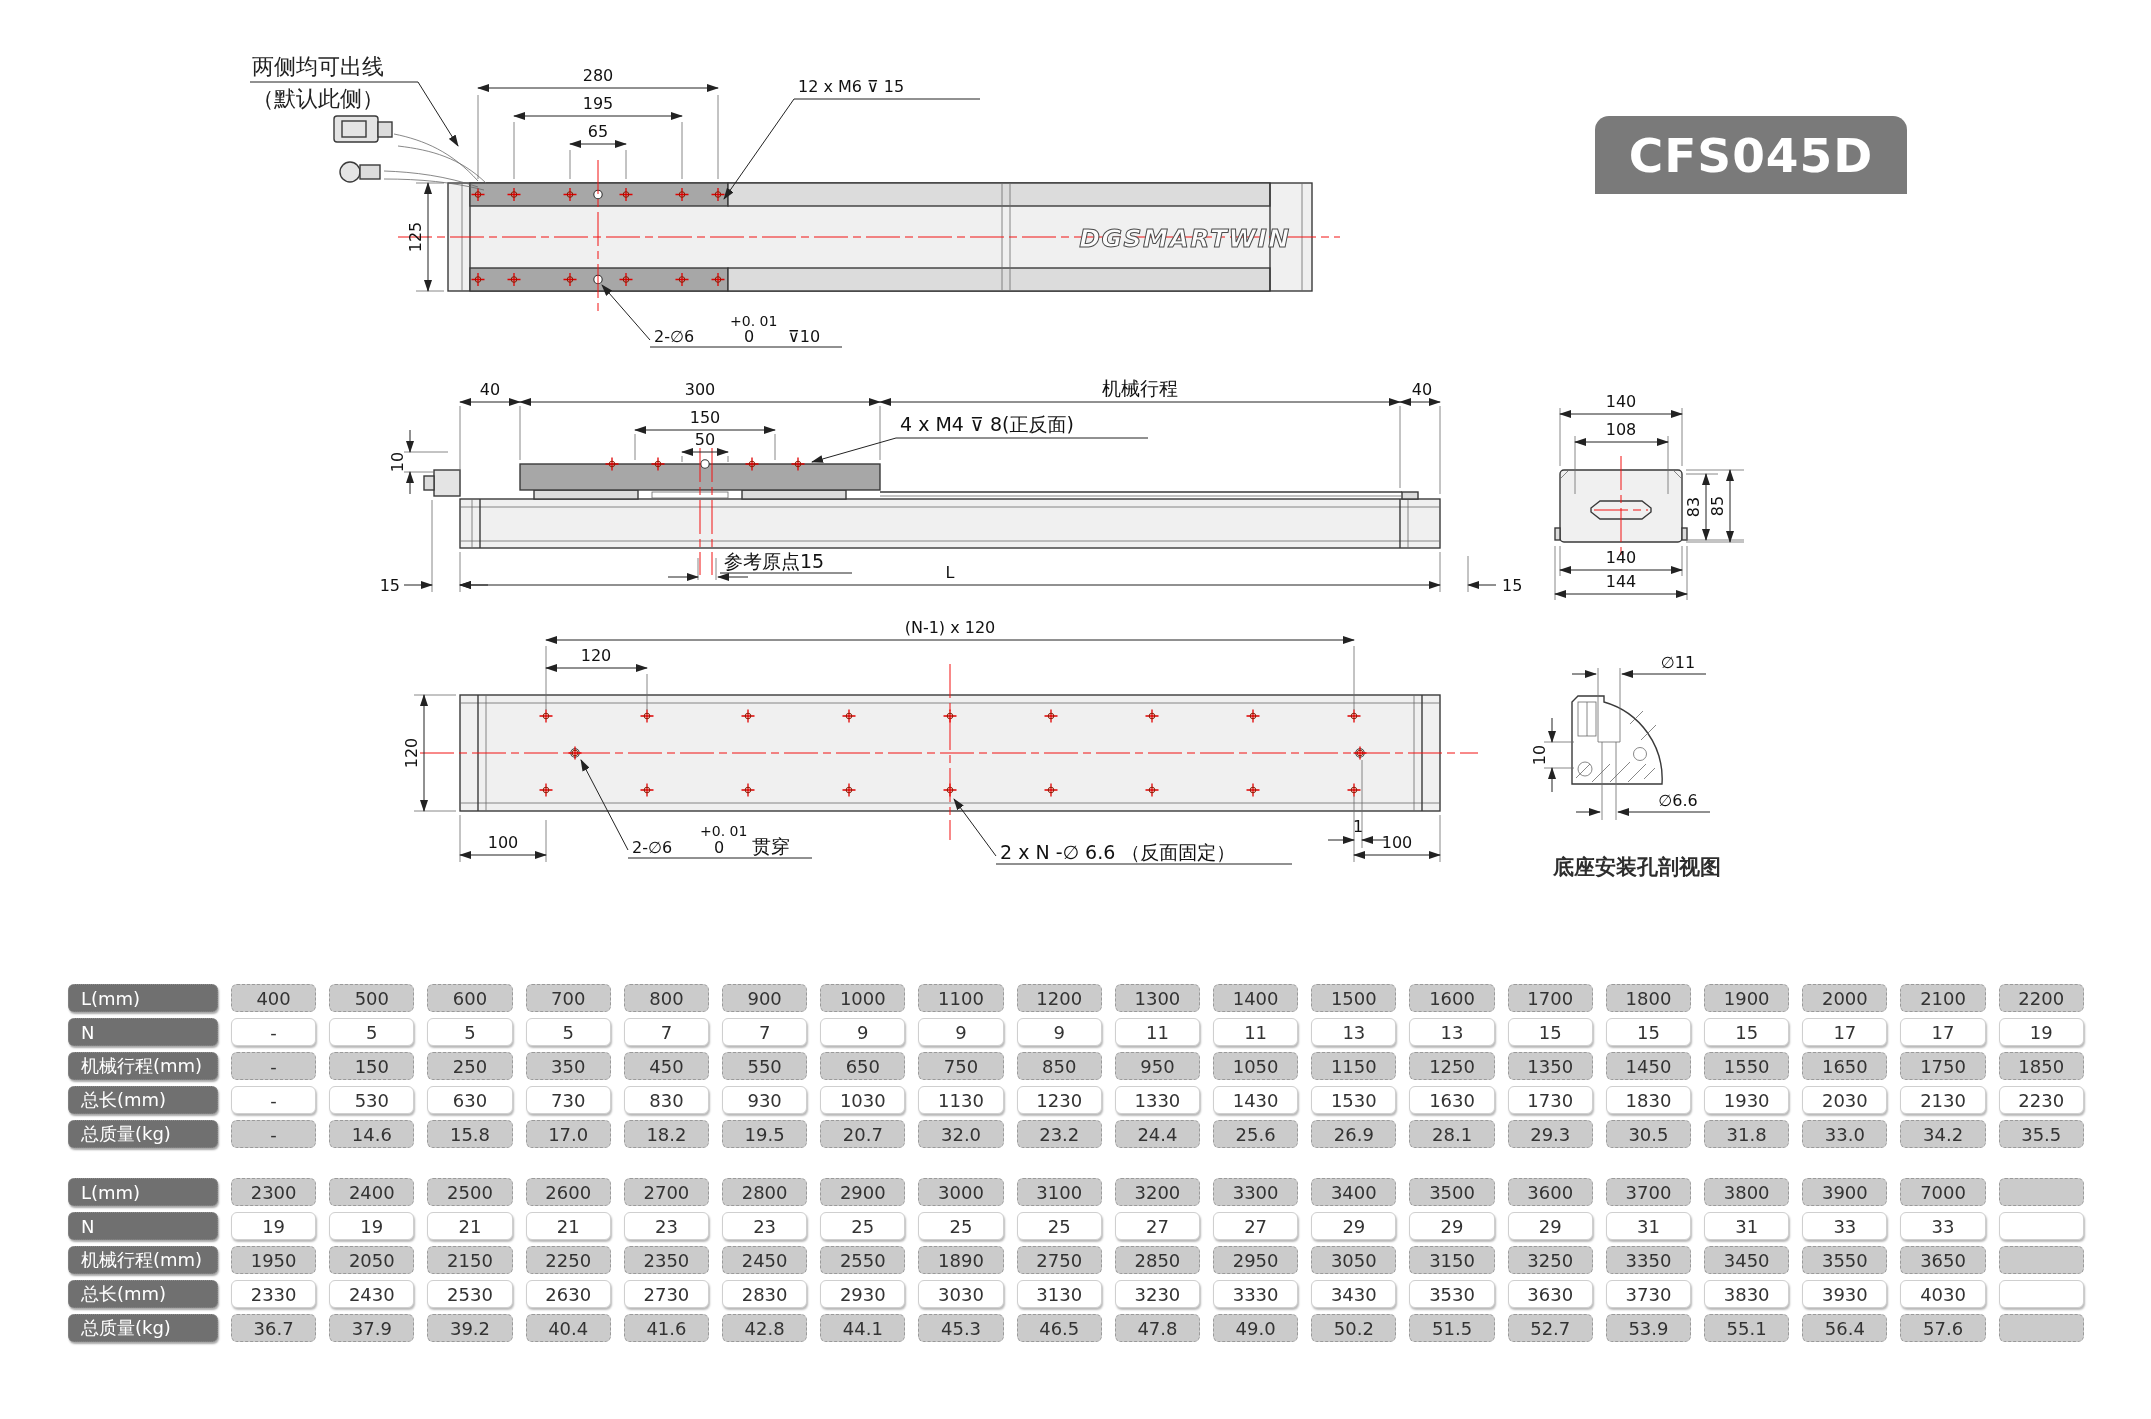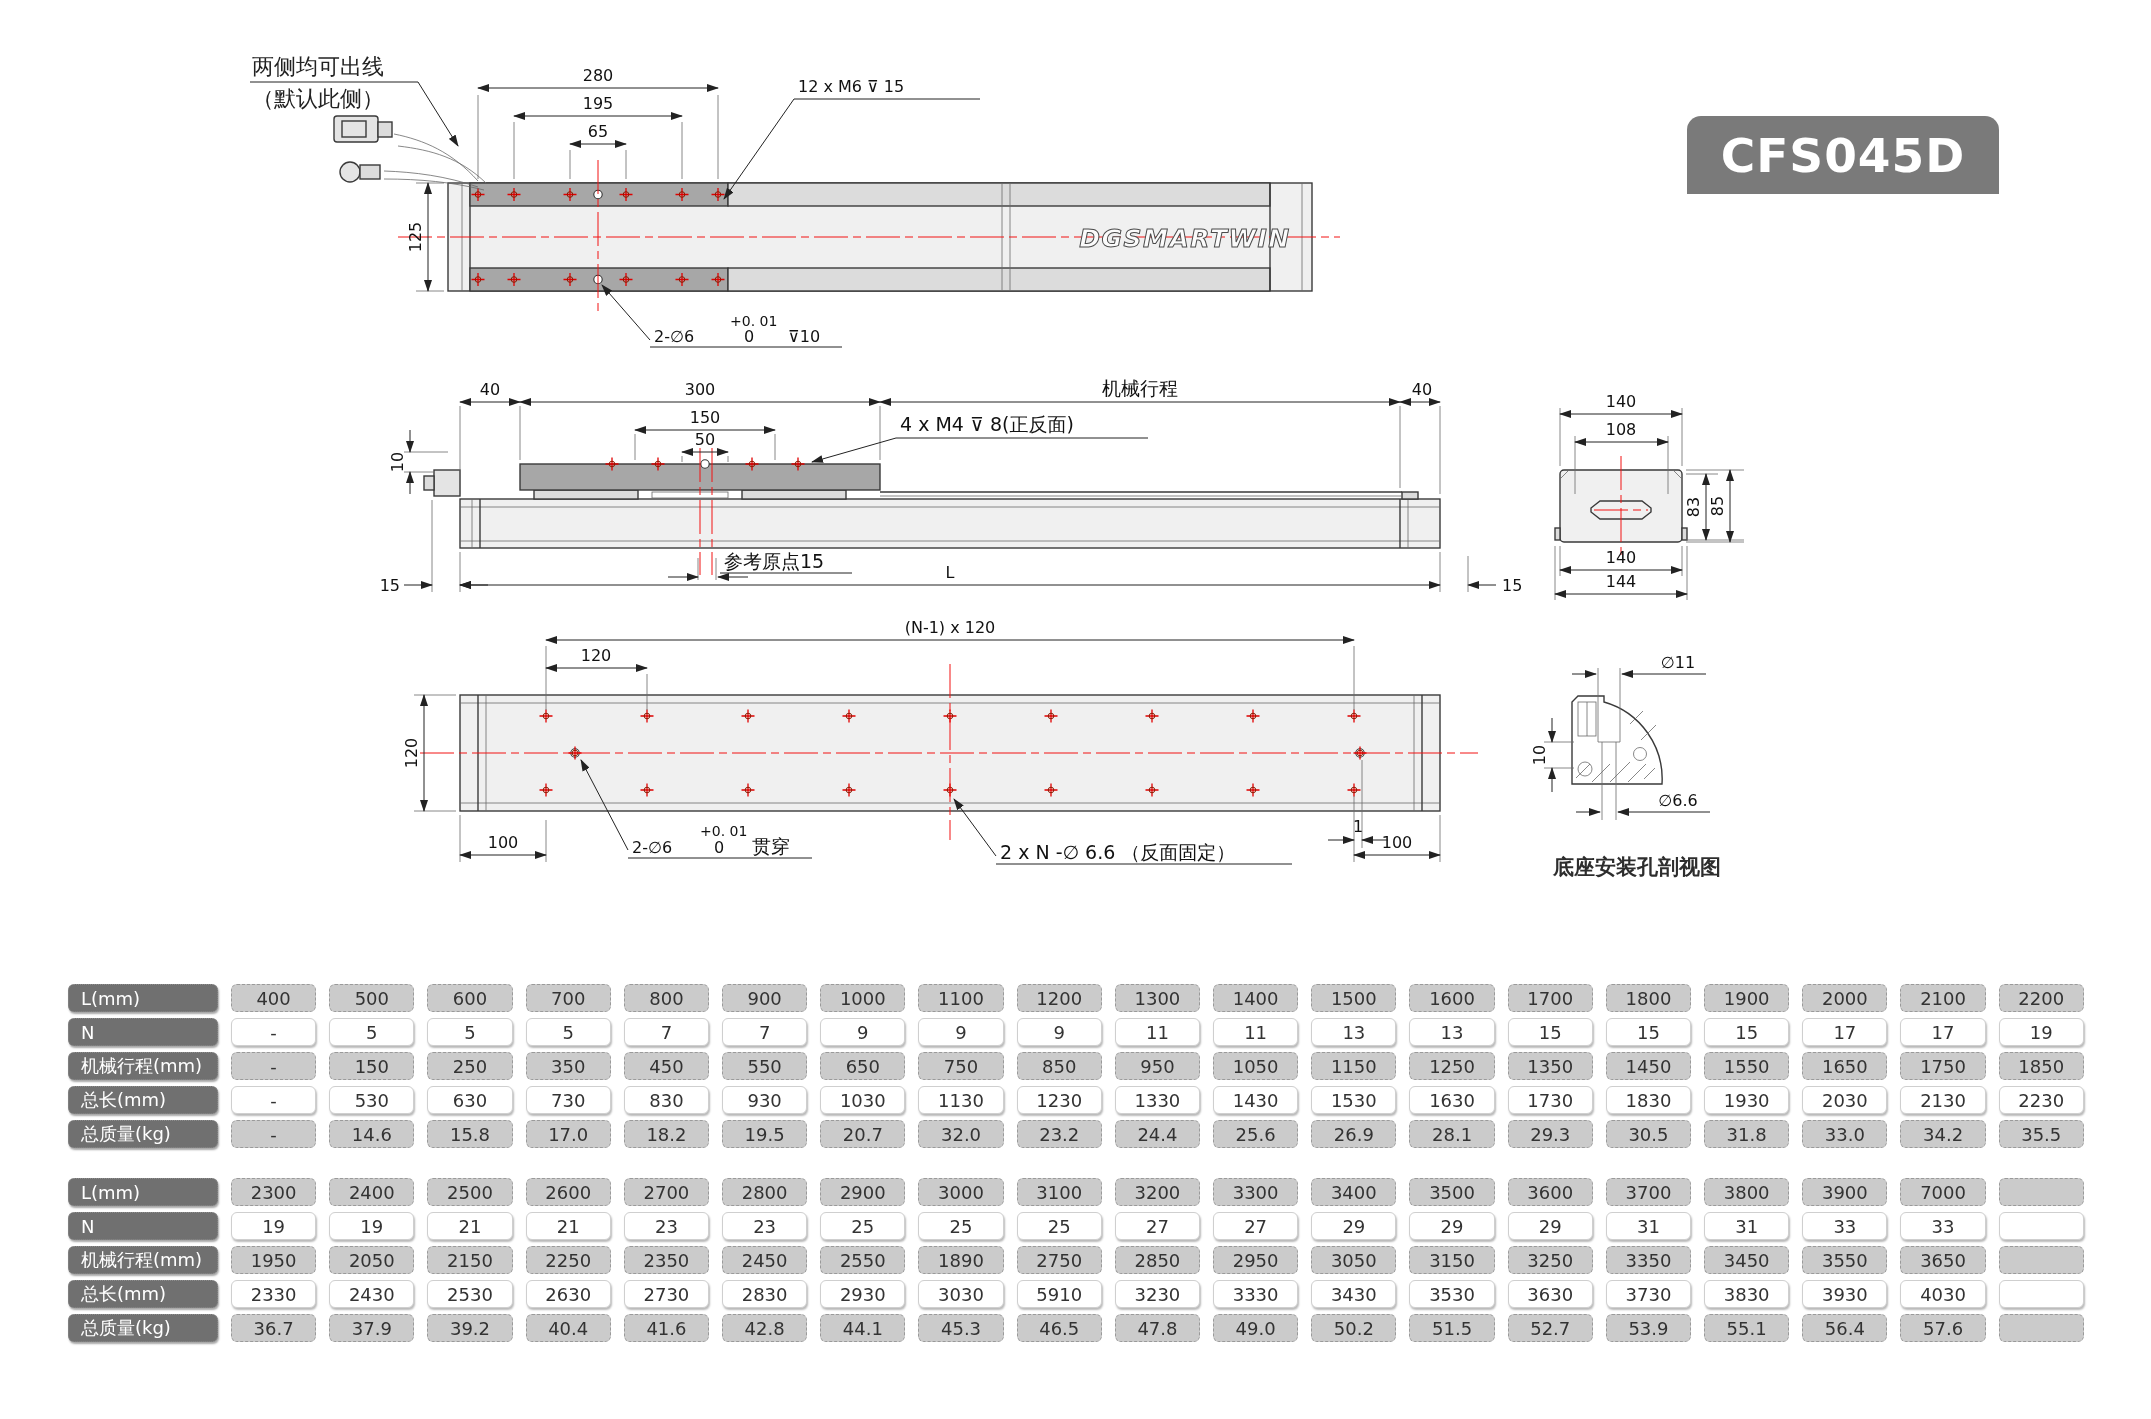--- a/index.html
+++ b/index.html
@@ -17,21 +17,21 @@
   .fc{fill:#dcdcdc;}
   .fe{fill:#e4e4e4;}
   text.d{font-size:16px;fill:#111;}
   text.ds{font-size:14px;fill:#111;}
   text.dc{font-size:19px;fill:#111;}
   text.note{font-size:22px;fill:#222;}
   text.cap{font-size:21px;fill:#2d2d2d;font-weight:600;}
   text.logo{font-size:25px;font-weight:bold;font-style:italic;fill:#fbfbfb;stroke:#4a4a4a;stroke-width:1px;letter-spacing:1.5px;}
 
   
-  .model-card{position:absolute;left:1687px;top:116px;width:312px;}
+  .model-card{position:absolute;left:1595px;top:116px;width:312px;}
   .model-name{background:#7a7a7a;border-radius:14px 14px 0 0;height:78px;display:flex;align-items:center;justify-content:center;color:#fff;font-size:47px;font-weight:bold;letter-spacing:1px;}
   .model-sub{background:#fff;border:2px solid #9a9a9a;border-top:none;border-radius:0 0 14px 14px;height:52px;display:flex;align-items:center;justify-content:center;color:#8b8b8b;font-size:27px;}
 
   
   .spec-tables{position:absolute;left:68px;top:984px;width:2016px;}
   .spec-table{margin-bottom:30px;}
   .trow{display:flex;gap:13px;margin-bottom:6px;height:28px;}
   .hcell{flex:0 0 150px;background:#707070;color:#fff;border-radius:6px;font-size:18px;display:flex;align-items:center;padding-left:12px;border:1px dotted #8d8d8d;box-sizing:border-box;box-shadow:1px 2px 2px rgba(0,0,0,.35);}
   .cell{flex:1 1 0;display:flex;align-items:center;justify-content:center;font-size:18px;color:#333;border-radius:6px;box-sizing:border-box;}
   .cell.gray{background:#cbcbcb;border:1px dashed #9a9a9a;}
@@ -546,21 +546,21 @@
         <div class="trow">
           <div class="hcell">总长(mm)</div>
           <div class="cell white">2330</div>
           <div class="cell white">2430</div>
           <div class="cell white">2530</div>
           <div class="cell white">2630</div>
           <div class="cell white">2730</div>
           <div class="cell white">2830</div>
           <div class="cell white">2930</div>
           <div class="cell white">3030</div>
-          <div class="cell white">5910</div>
+          <div class="cell white">3130</div>
           <div class="cell white">3230</div>
           <div class="cell white">3330</div>
           <div class="cell white">3430</div>
           <div class="cell white">3530</div>
           <div class="cell white">3630</div>
           <div class="cell white">3730</div>
           <div class="cell white">3830</div>
           <div class="cell white">3930</div>
           <div class="cell white">4030</div>
           <div class="cell white"></div>

